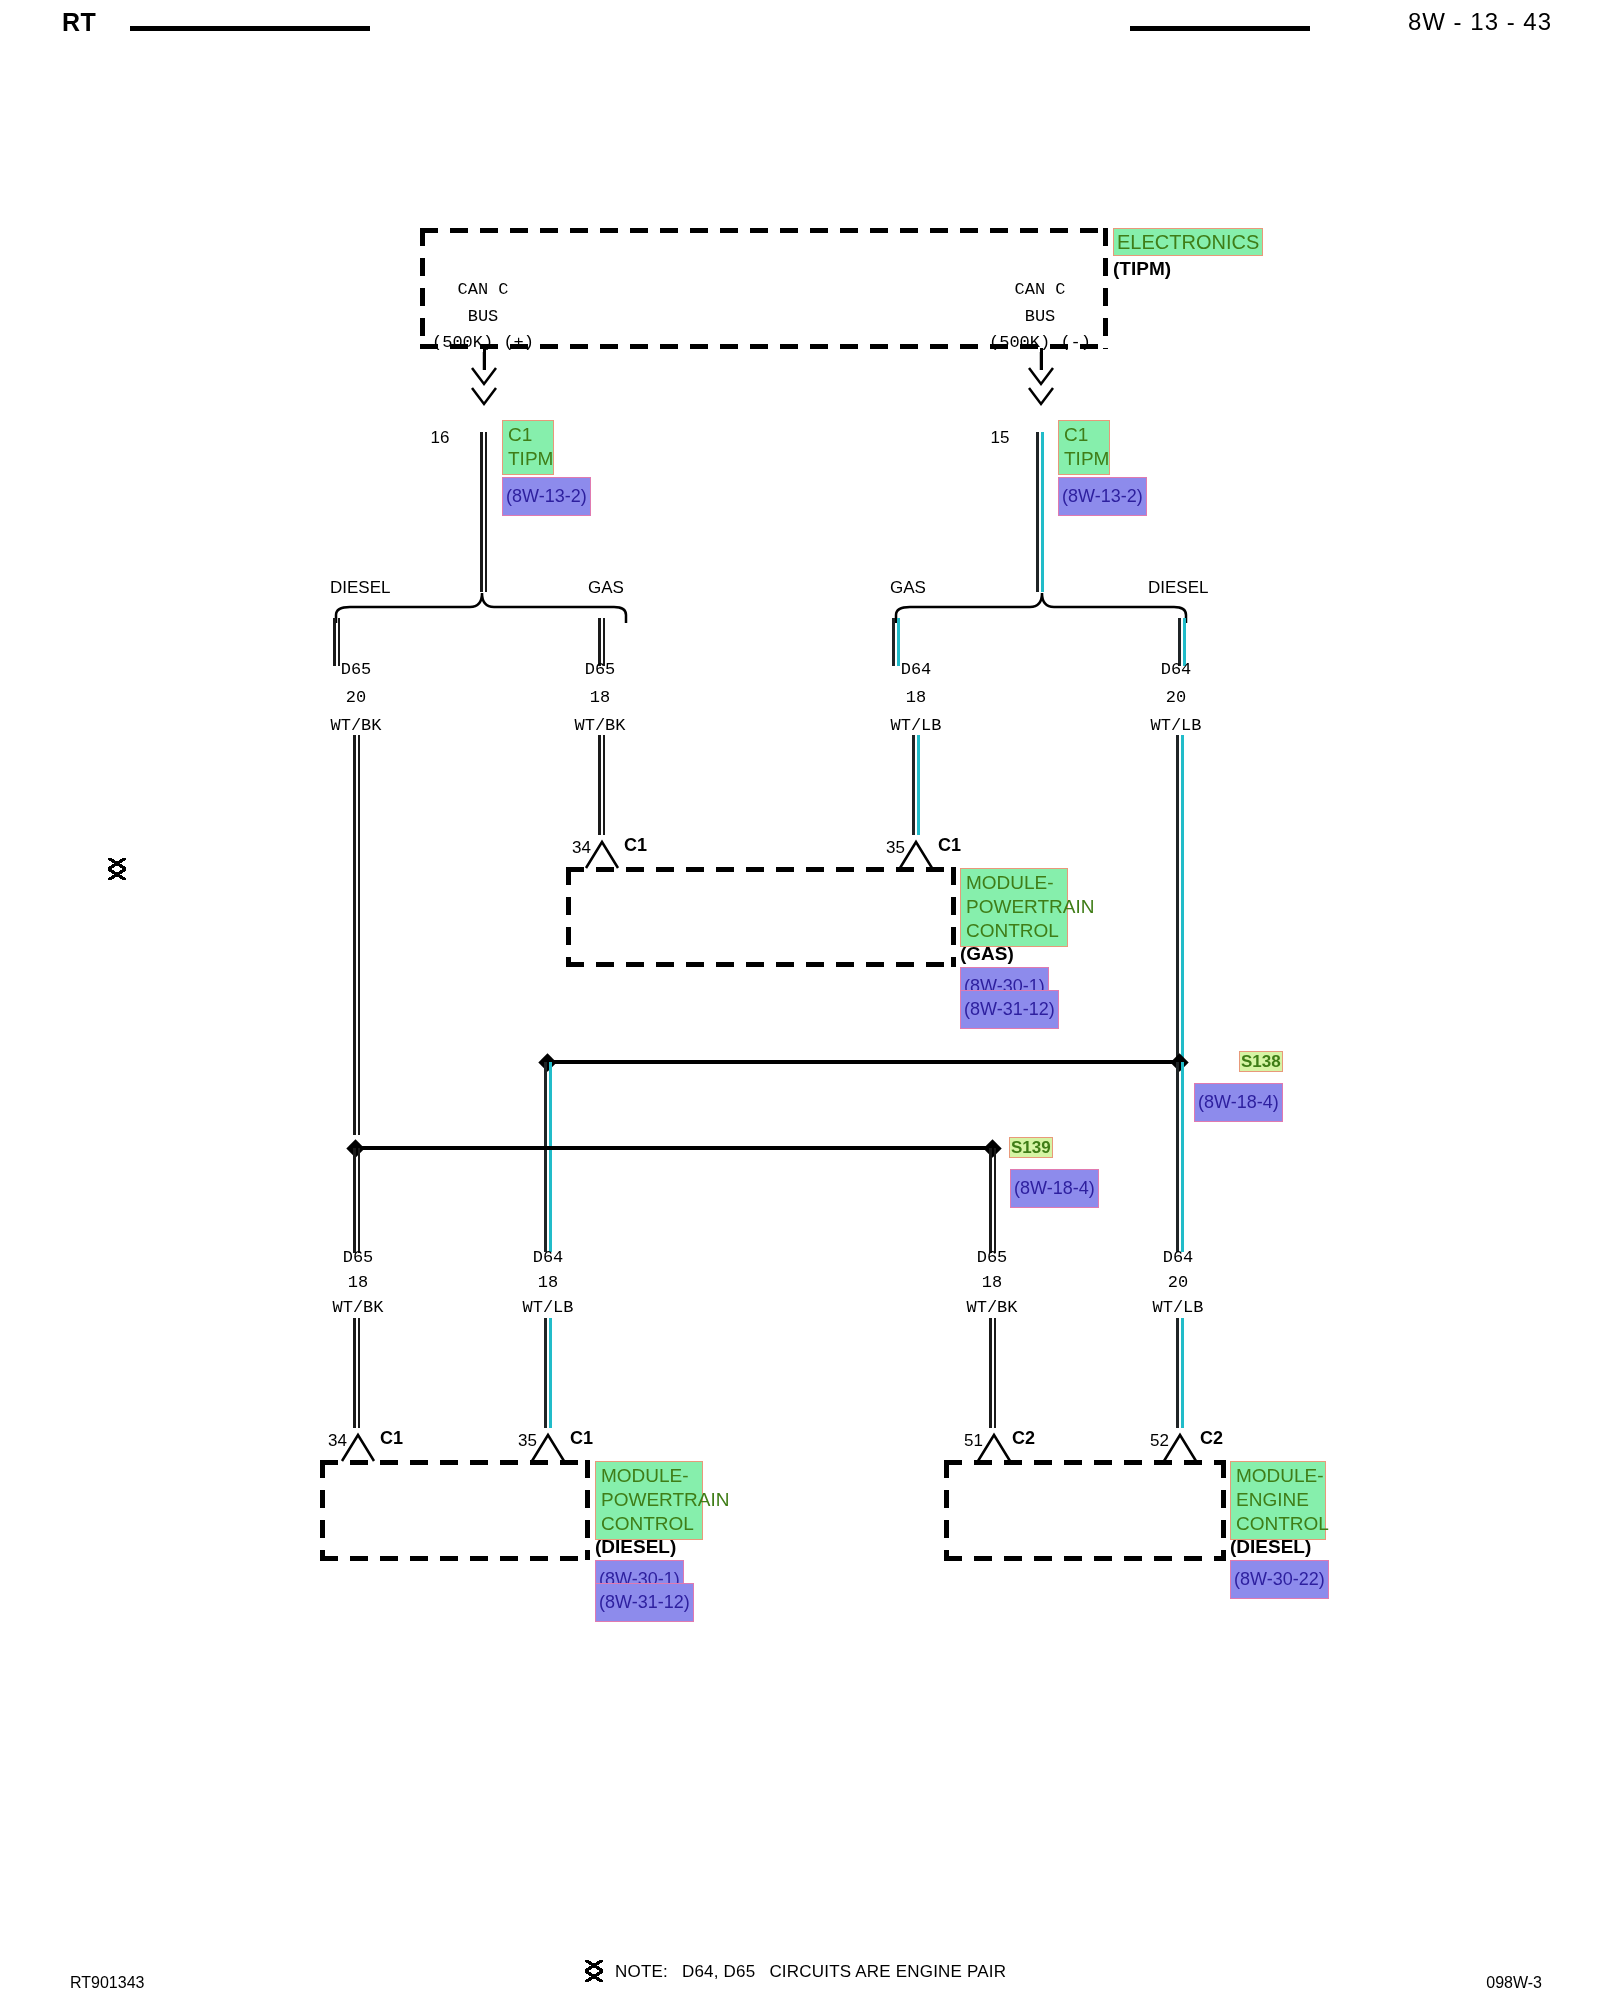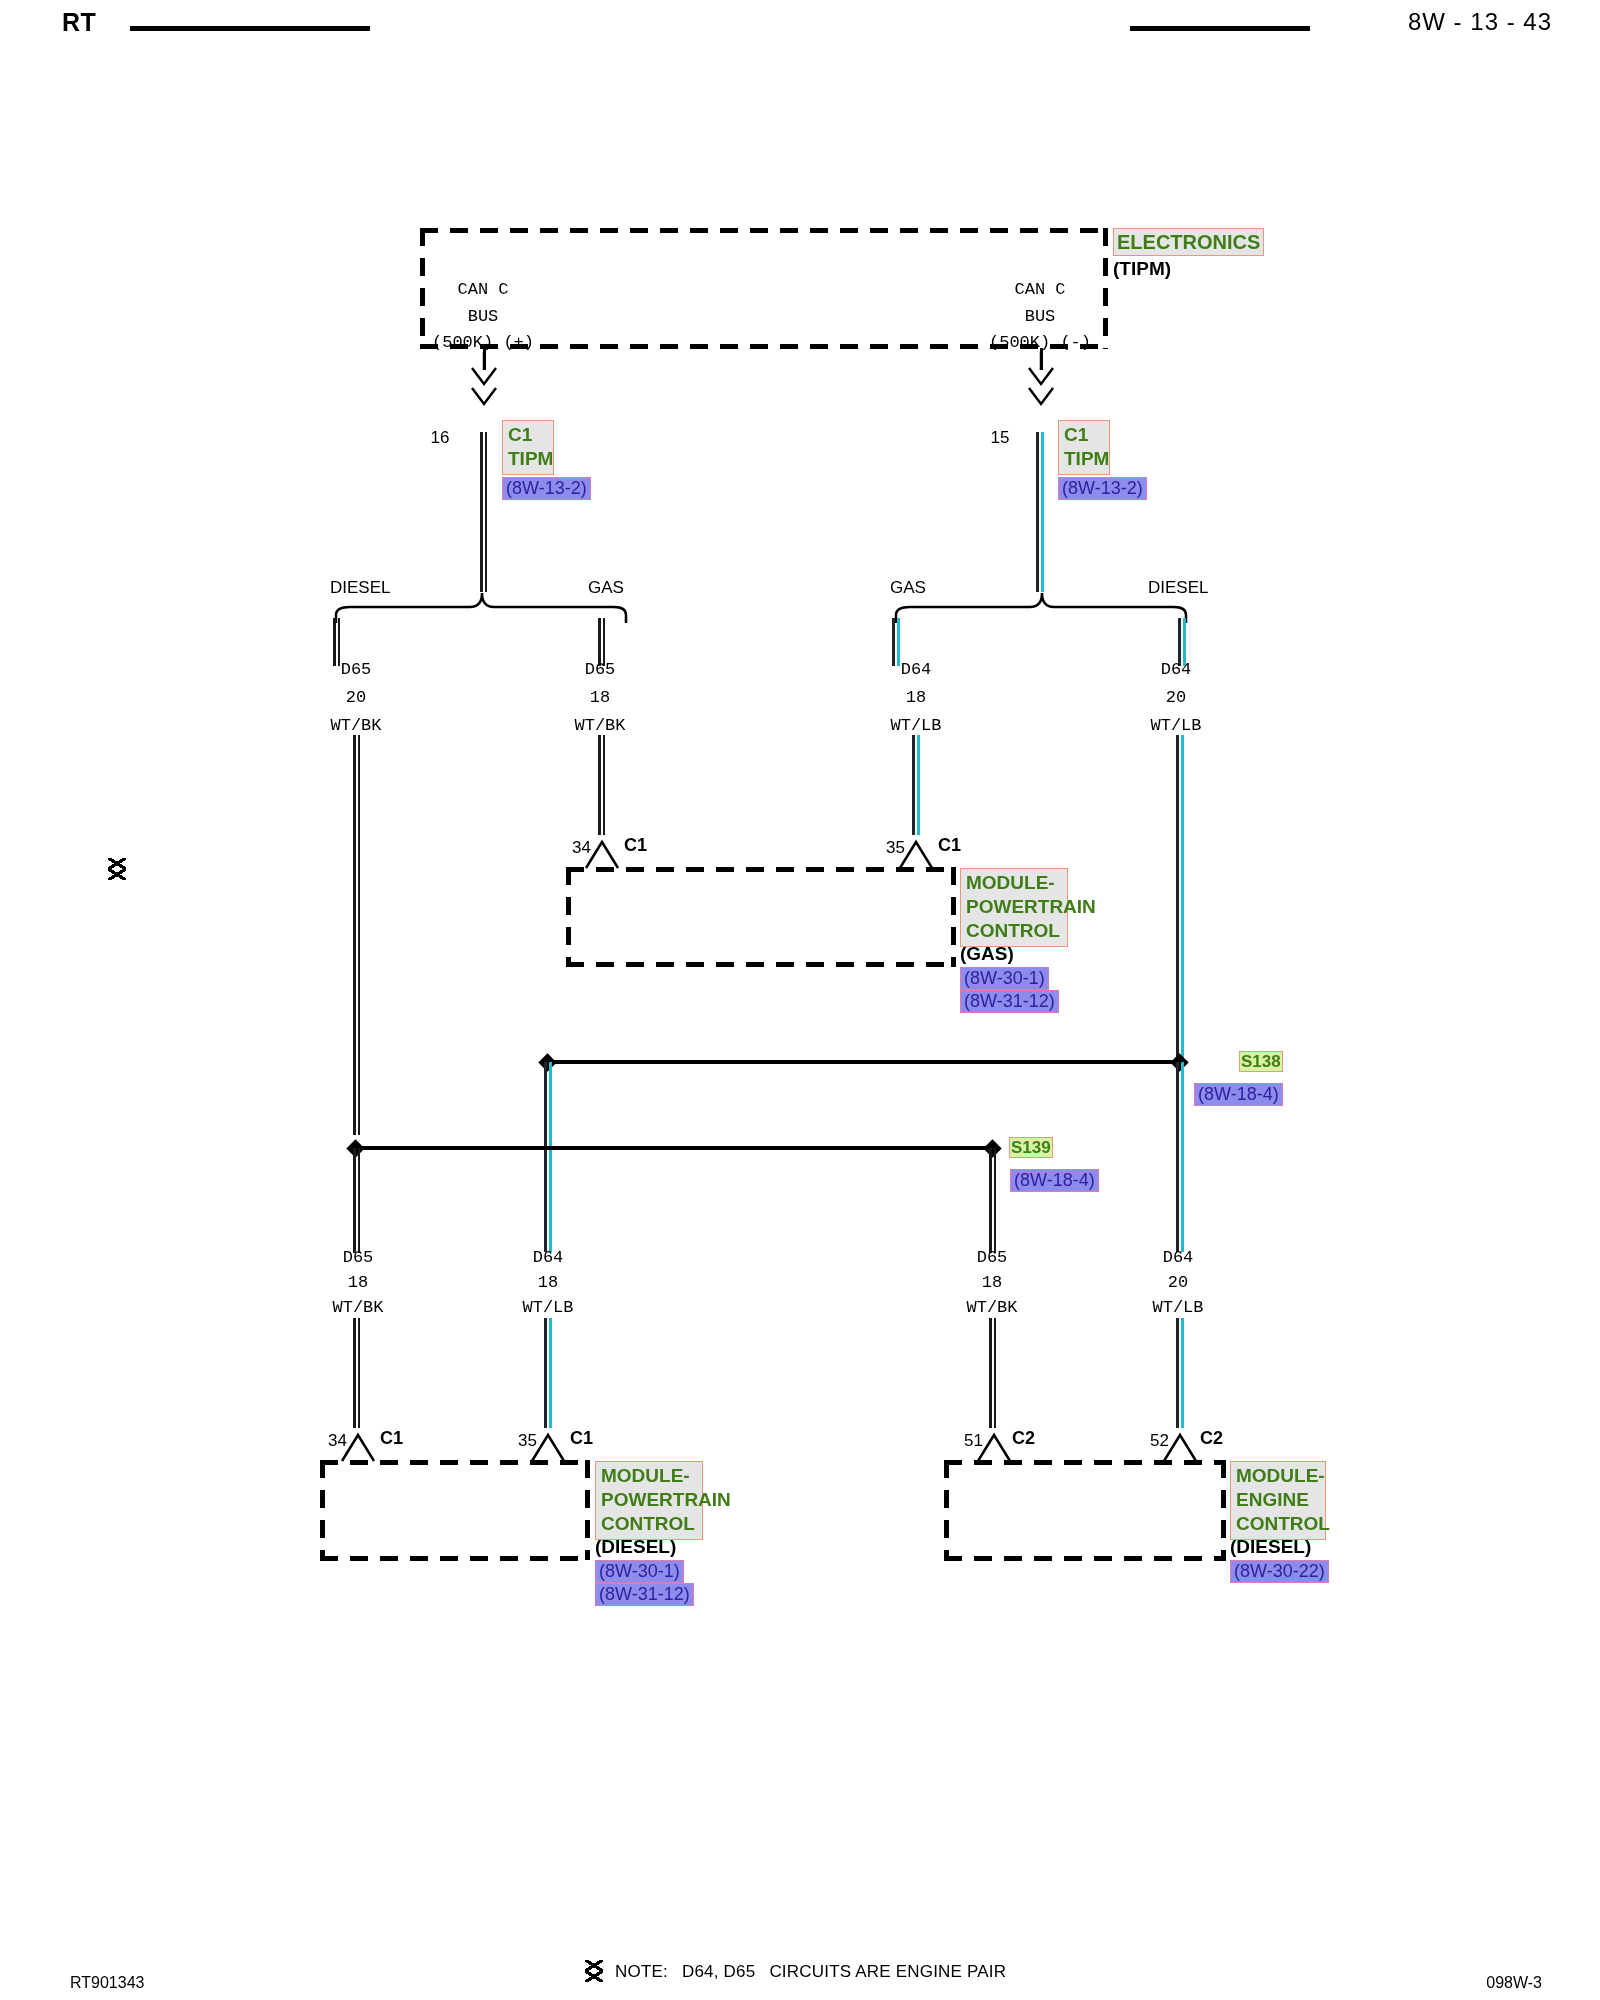--- a/index.html
+++ b/index.html
@@ -97,28 +97,28 @@
   .lbl { position:absolute; font-size:17px; white-space:nowrap; }
   .lbl.c { transform:translateX(-50%); text-align:left;font-family:Liberation Mono, monospace; }
   .lbl.b { font-weight:bold; }
   .lbl-18 { font-size:18px; }
 
   .hl-green {
     background:#d6f4a4; color:#3f7d17; font-weight:bold;
     outline:1px solid #e8997a; padding:0 1px;
   }
   .grn-box {
-    position:absolute; background:#e5e5e5; border:1px solid #e8997a;
-    color:#3f7d17; font-weight:bold; font-size:19px;
+    position:absolute; background:#86efac; border:1px solid #e8997a;
+    color:#3f7d17; font-weight:normal; font-size:19px;
     line-height:24px; padding:2px 4px 3px 5px; white-space:nowrap;
   }
   .pur-box {
     position:absolute; background:#8d8bec; border:1px solid #e07ab0;
     color:#2d1f9e; font-size:18px; line-height:21px;
-    padding:0px 3px; white-space:nowrap;
+    padding:8px 3px; white-space:nowrap;
   }
   .blk-lbl { position:absolute; font-size:19px; font-weight:bold; white-space:nowrap; }
 
   
   .chev { position:absolute; }
   .chev svg { display:block; }
 
   
   .dot {
     position:absolute; width:13px; height:13px; background:#000;

